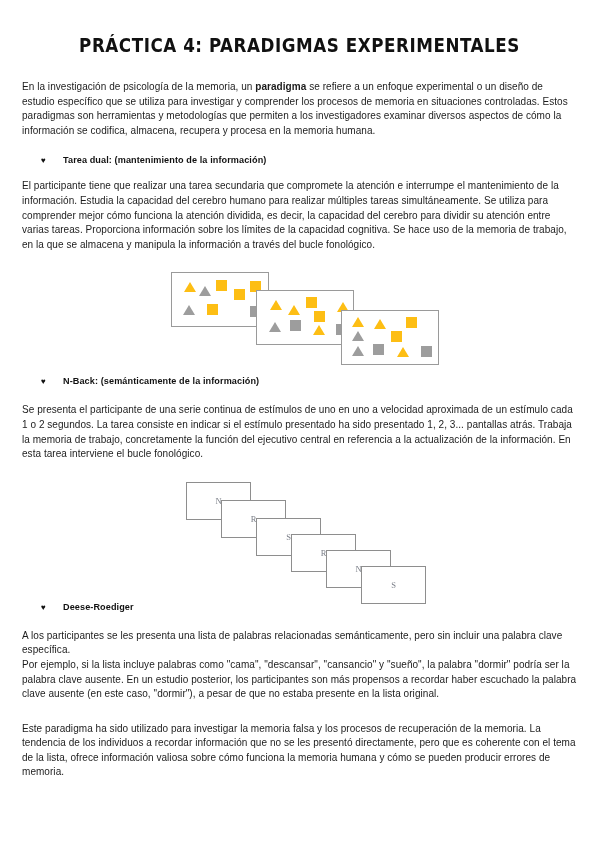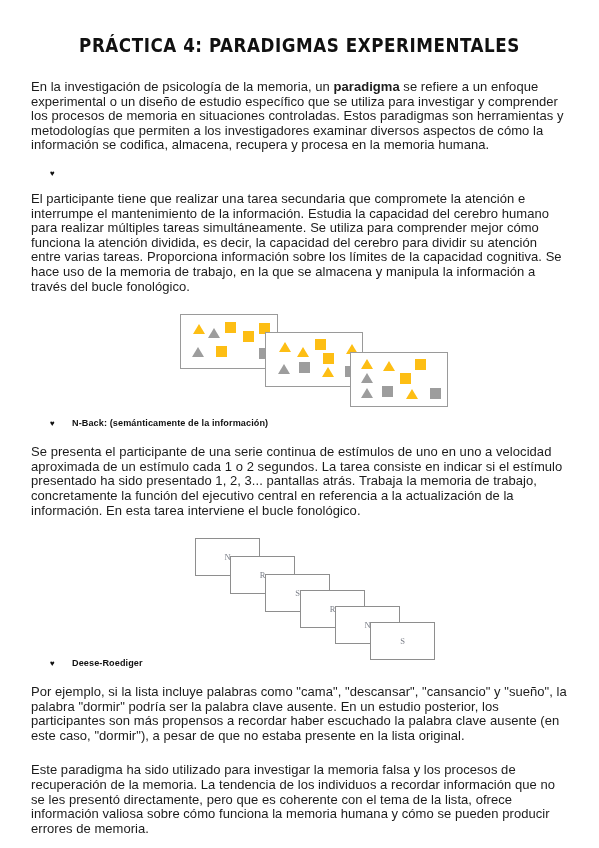--- a/index.html
+++ b/index.html
@@ -14,21 +14,21 @@
     overflow: hidden;
     font-family: "Liberation Sans", sans-serif;
     color: #1a1a1a;
     position: relative;
   }
   .page {
     width: 599px;
     height: 848px;
     background: #ffffff;
     box-sizing: border-box;
-    padding: 0 31px;
+    padding: 0 22px;
     position: relative;
   }
 
   
   .doc-title {
     text-align: center;
     font-family: "DejaVu Sans Condensed", "Liberation Sans Narrow", "Liberation Sans", sans-serif;
     font-weight: 700;
     font-size: 20px;
     letter-spacing: 0.6px;
@@ -36,21 +36,21 @@
     padding-top: 33px;
     padding-bottom: 0;
     color: #111111;
     transform: scaleX(0.93);
     transform-origin: center center;
     white-space: nowrap;
   }
 
   
   .para {
-    font-size: 13px;
+    font-size: 10px;
     line-height: 14.6px;
     text-align: left;
     margin: 0;
     color: #1c1c1c;
     letter-spacing: 0.05px;
   }
   .para b { font-weight: 700; }
 
   .gap-intro { height: 23px; }
   .gap-a { height: 17px; }
@@ -147,20 +147,21 @@
   <h1 class="doc-title">PRÁCTICA 4: PARADIGMAS EXPERIMENTALES</h1>
 
   <div class="gap-intro"></div>
 
   <p class="para"><span>En la investigación de psicología de la memoria, un </span><b>paradigma</b><span> se refiere a un enfoque experimental o un diseño de estudio específico que se utiliza para investigar y comprender los procesos de memoria en situaciones controladas. Estos paradigmas son herramientas y metodologías que permiten a los investigadores examinar diversos aspectos de cómo la información se codifica, almacena, recupera y procesa en la memoria humana.</span></p>
 
   <div class="gap-a"></div>
 
   <div class="bullet-head">
     <span class="bullet-mark">♥</span>
+    <span class="bullet-text">Tarea dual: (mantenimiento de la información)</span>
   </div>
 
   <div class="gap-b"></div>
 
   <p class="para">El participante tiene que realizar una tarea secundaria que compromete la atención e interrumpe el mantenimiento de la información. Estudia la capacidad del cerebro humano para realizar múltiples tareas simultáneamente. Se utiliza para comprender mejor cómo funciona la atención dividida, es decir, la capacidad del cerebro para dividir su atención entre varias tareas. Proporciona información sobre los límites de la capacidad cognitiva. Se hace uso de la memoria de trabajo, en la que se almacena y manipula la información a través del bucle fonológico.</p>
 
   <div class="gap-c"></div>
 
   <div class="fig-dual">
 
@@ -223,19 +224,20 @@
 
   <div class="gap-f"></div>
 
   <div class="bullet-head">
     <span class="bullet-mark">♥</span>
     <span class="bullet-text">Deese-Roediger</span>
   </div>
 
   <div class="gap-d"></div>
 
+  <p class="para">A los participantes se les presenta una lista de palabras relacionadas semánticamente, pero sin incluir una palabra clave específica.</p>
   <p class="para">Por ejemplo, si la lista incluye palabras como "cama", "descansar", "cansancio" y "sueño", la palabra "dormir" podría ser la palabra clave ausente. En un estudio posterior, los participantes son más propensos a recordar haber escuchado la palabra clave ausente (en este caso, "dormir"), a pesar de que no estaba presente en la lista original.</p>
 
   <div class="gap-g"></div>
 
   <p class="para">Este paradigma ha sido utilizado para investigar la memoria falsa y los procesos de recuperación de la memoria. La tendencia de los individuos a recordar información que no se les presentó directamente, pero que es coherente con el tema de la lista, ofrece información valiosa sobre cómo funciona la memoria humana y cómo se pueden producir errores de memoria.</p>
 
 </div>
 
 </body></html>

